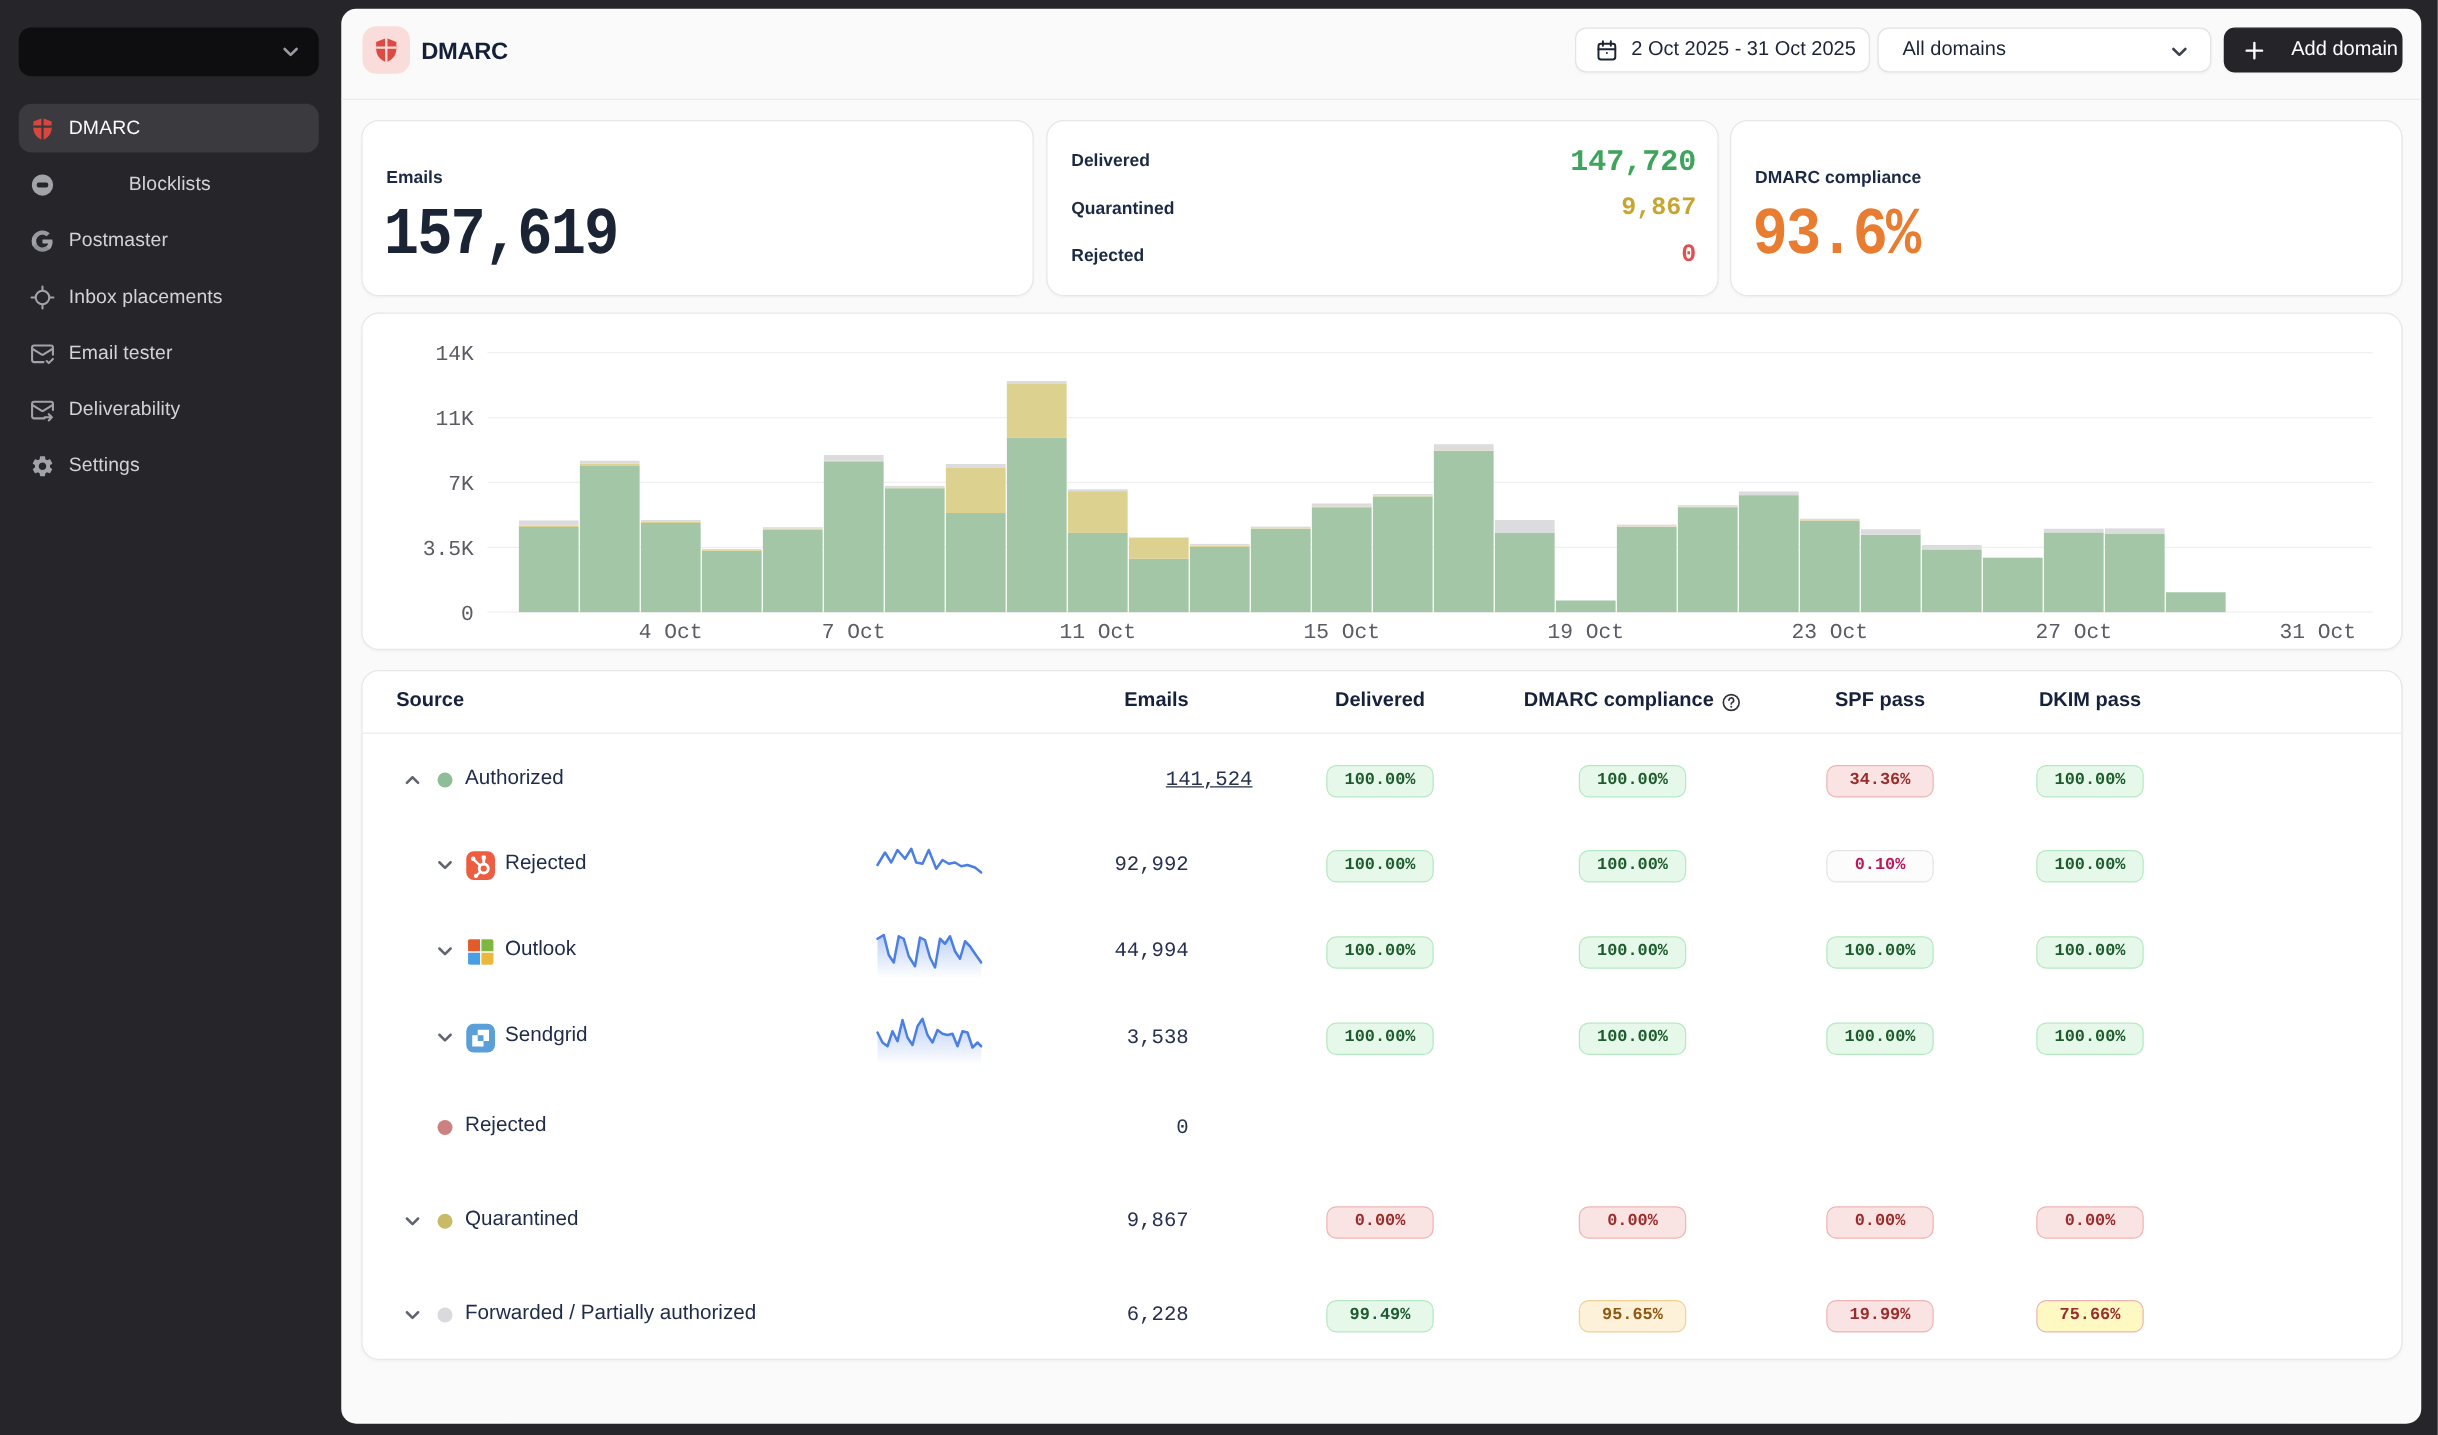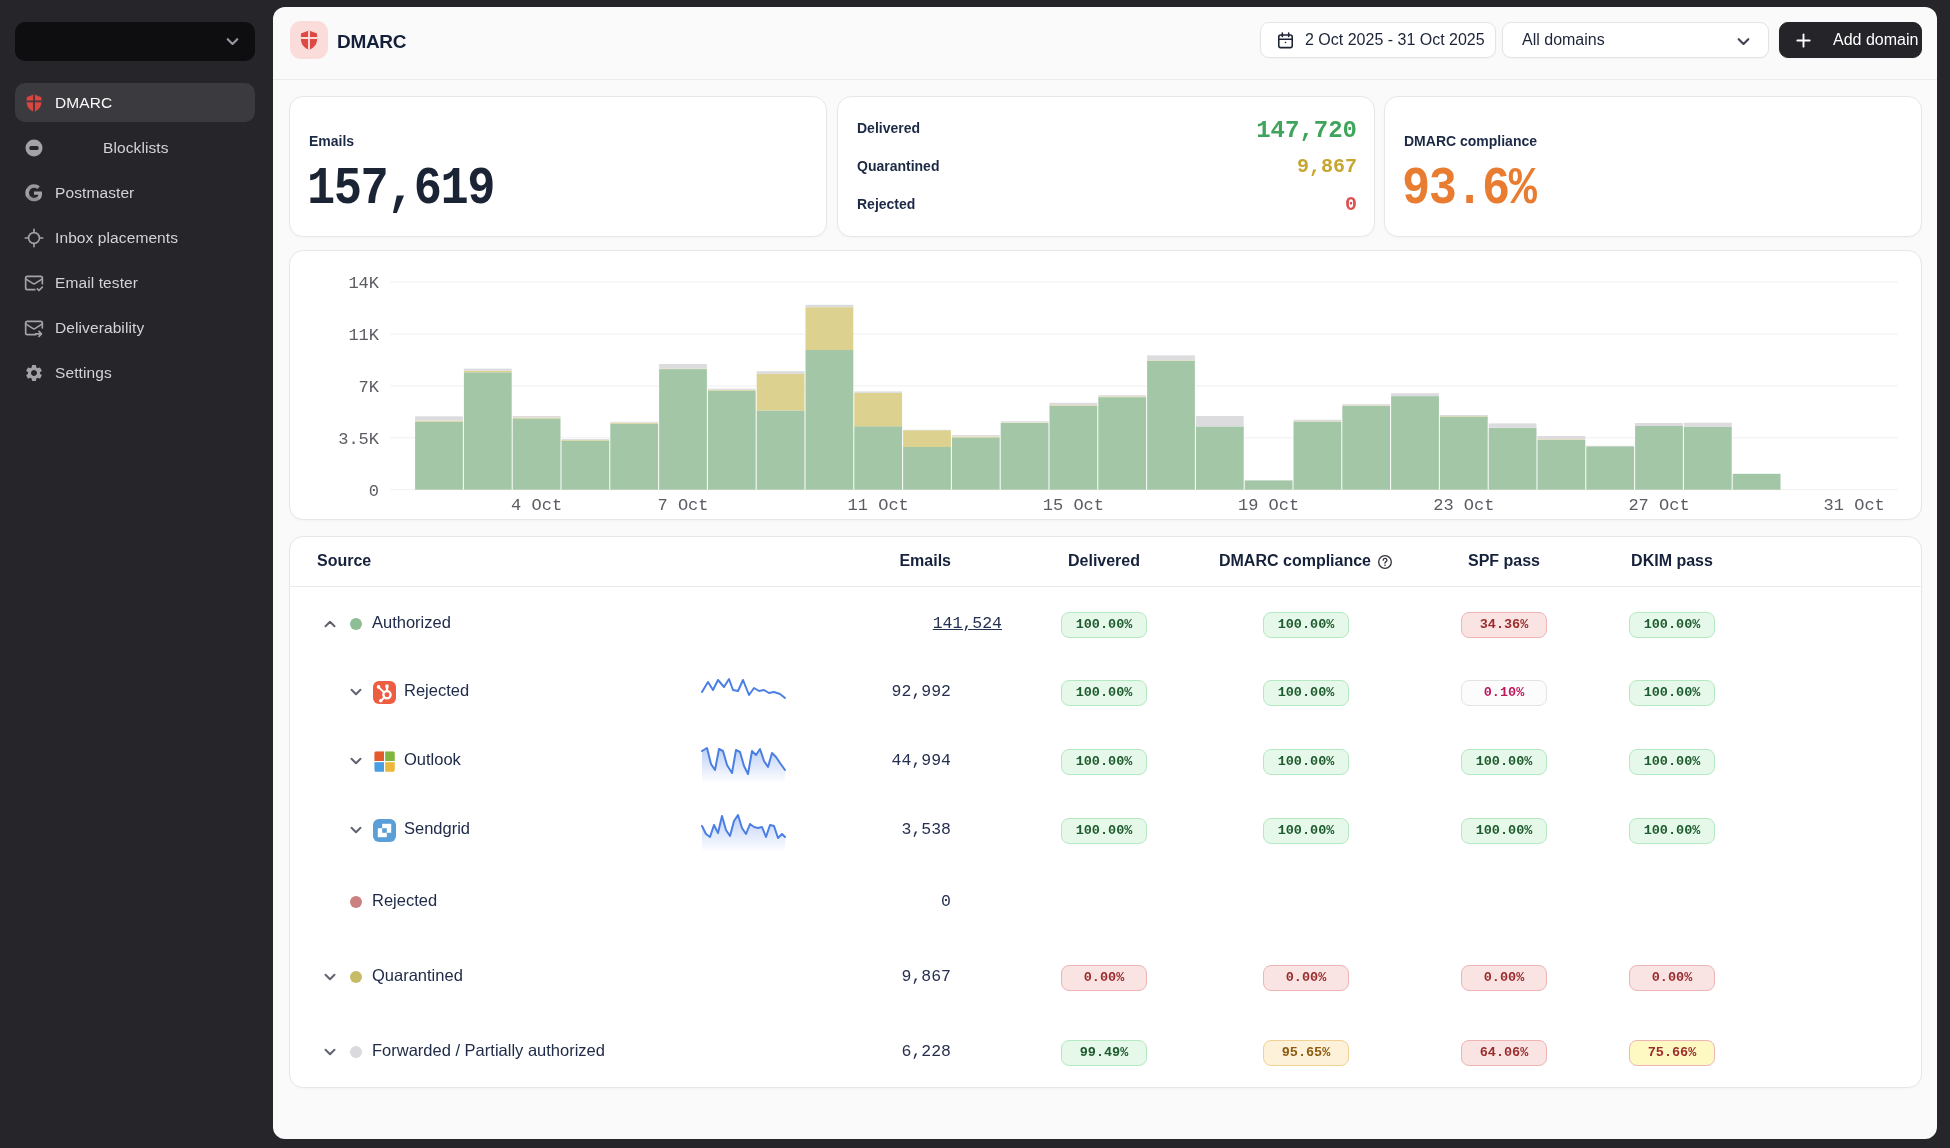--- a/index.html
+++ b/index.html
@@ -394,15 +394,15 @@
 <div style="position:absolute;left:32px;top:507px;"><svg width="16" height="16" viewBox="0 0 16 16">
           <path d="M3.5 5.8 L8 10.3 L12.5 5.8" stroke="#5f6470" stroke-width="2" fill="none" stroke-linecap="round" stroke-linejoin="round"></path>
         </svg></div>
       <div style="position:absolute;left:60px;top:509px;">
         <span class="dot" style="background:#d9d9de;"></span>
       </div>
       <div class="rowlab" style="position:absolute;left:82px;top:504px;">Forwarded / Partially authorized</div>
       <div class="rownum" style="position:absolute;right:970px;top:505px;">6,228</div>
       <div style="position:absolute;left:814px;top:502.5px;transform:translateX(-50%);"><span class="badge" style="background:#e5f8e9;border-color:#b5e9c2;color:#1e5b2e;">99.49%</span></div>
       <div style="position:absolute;left:1016px;top:502.5px;transform:translateX(-50%);"><span class="badge" style="background:#fdf1d9;border-color:#f1d194;color:#8f5a0f;">95.65%</span></div>
-      <div style="position:absolute;left:1214px;top:502.5px;transform:translateX(-50%);"><span class="badge" style="background:#fae3e3;border-color:#efb4b4;color:#9b2c2c;">64.06%</span></div>
+      <div style="position:absolute;left:1214px;top:502.5px;transform:translateX(-50%);"><span class="badge" style="background:#fae3e3;border-color:#efb4b4;color:#9b2c2c;">19.99%</span></div>
       <div style="position:absolute;left:1382px;top:502.5px;transform:translateX(-50%);"><span class="badge" style="background:#fef9c3;border-color:#efb4b4;color:#9b2c2c;">75.66%</span></div>
   </div>
 </div>
 </body></html>

